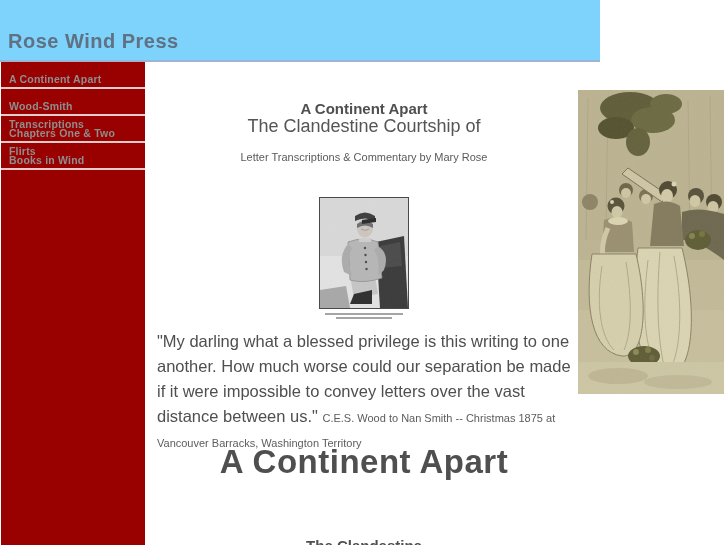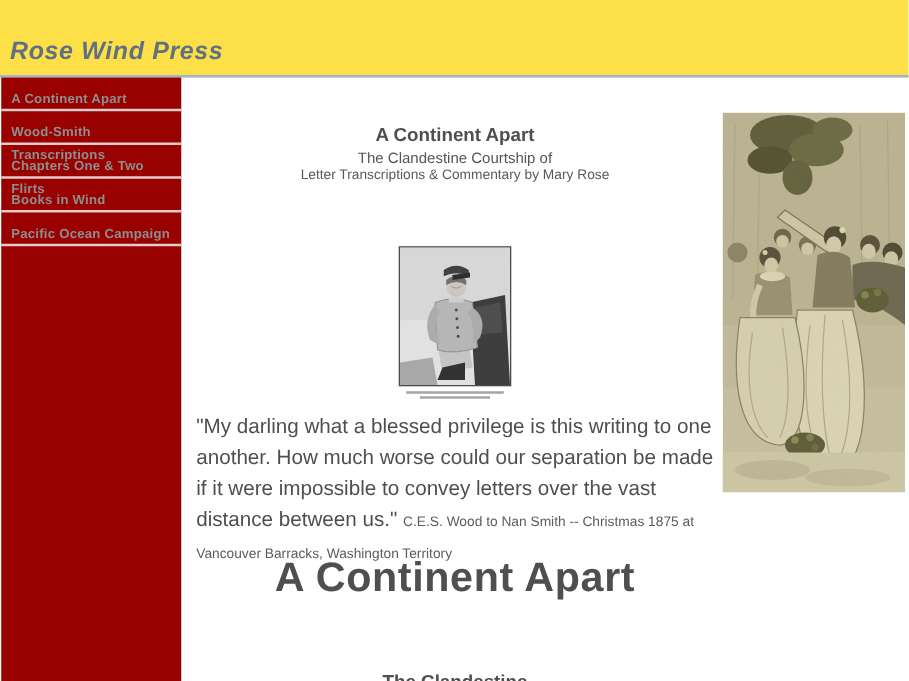--- a/index.html
+++ b/index.html
@@ -2,22 +2,22 @@
 <html><head>
 <meta charset="utf-8">
 <style>
   html,body{margin:0;padding:0;background:#ffffff;}
   .page{
     position:relative;width:727px;height:545px;overflow:hidden;
     background:#ffffff;font-family:"Liberation Sans", sans-serif;
   }
   
   .top-header{
-    position:absolute;left:0;top:0;width:727px;height:60px;
-    background:#fde047;border-bottom:2px solid #9fb3d3;box-sizing:content-box;font-style:italic;
+    position:absolute;left:0;top:0;width:600px;height:60px;
+    background:#7dd3fc;border-bottom:2px solid #9fb3d3;box-sizing:content-box;
   }
   .brand{
     position:absolute;left:8px;top:30px;
     font-size:20px;font-weight:bold;color:#5f7183;letter-spacing:0.5px;
   }
   
   .sidebar{
     position:absolute;left:0;top:62px;width:145px;height:483px;
     background:#990000;border-left:1px solid #ffffff;box-sizing:border-box;
   }
@@ -36,22 +36,22 @@
   }
   .graybar .division{
     position:absolute;left:6px;bottom:0px;
     font-size:10.5px;font-weight:bold;color:#54a42c;letter-spacing:0.2px;
     white-space:nowrap;
   }
   
   .main-col{position:absolute;left:150px;top:88px;width:428px;}
   .title-block{position:absolute;left:0;top:12px;width:428px;text-align:center;color:#4f4f4f;}
   .title-main{font-size:15px;font-weight:bold;line-height:18px;}
-  .title-sub{font-size:12px;line-height:16px;color:#555555;}
-  .byline{font-size:11px;color:#5a5a5a;}
+  .title-sub{font-size:18px;line-height:16px;color:#555555;}
+  .byline{margin-top:17px;font-size:11px;color:#5a5a5a;}
   
   .portrait-wrap{position:absolute;left:167px;top:109px;width:94px;text-align:center;}
   .portrait-frame{
     width:88px;height:110px;border:1px solid #4a4a4a;display:block;margin:0 auto;
     background:#d9d9d9;
   }
   .cap-line{height:2px;background:#a5a5a5;margin:2px auto 0 auto;}
   .cap-line.l1{width:78px;margin-top:4px;}
   .cap-line.l2{width:56px;}
   
@@ -89,23 +89,20 @@
       <span>A Continent Apart</span>
     </div>
     <div class="nav-item">
       <span>Wood-Smith Transcriptions</span>
     </div>
     <div class="nav-item">
       <span>Chapters One &amp; Two Flirts</span>
     </div>
     <div class="nav-item">
       <span>Books in Wind</span>
-    </div>
-    <div class="nav-item">
-      <span>Pacific Ocean Campaign</span>
     </div>
   </div>
 
 
   <div class="main-col">
 
     <div class="title-block">
       <div class="title-main">A Continent Apart</div>
       <div class="title-sub">The Clandestine Courtship of</div>
       <div class="byline">Letter Transcriptions &amp; Commentary by Mary Rose</div>

